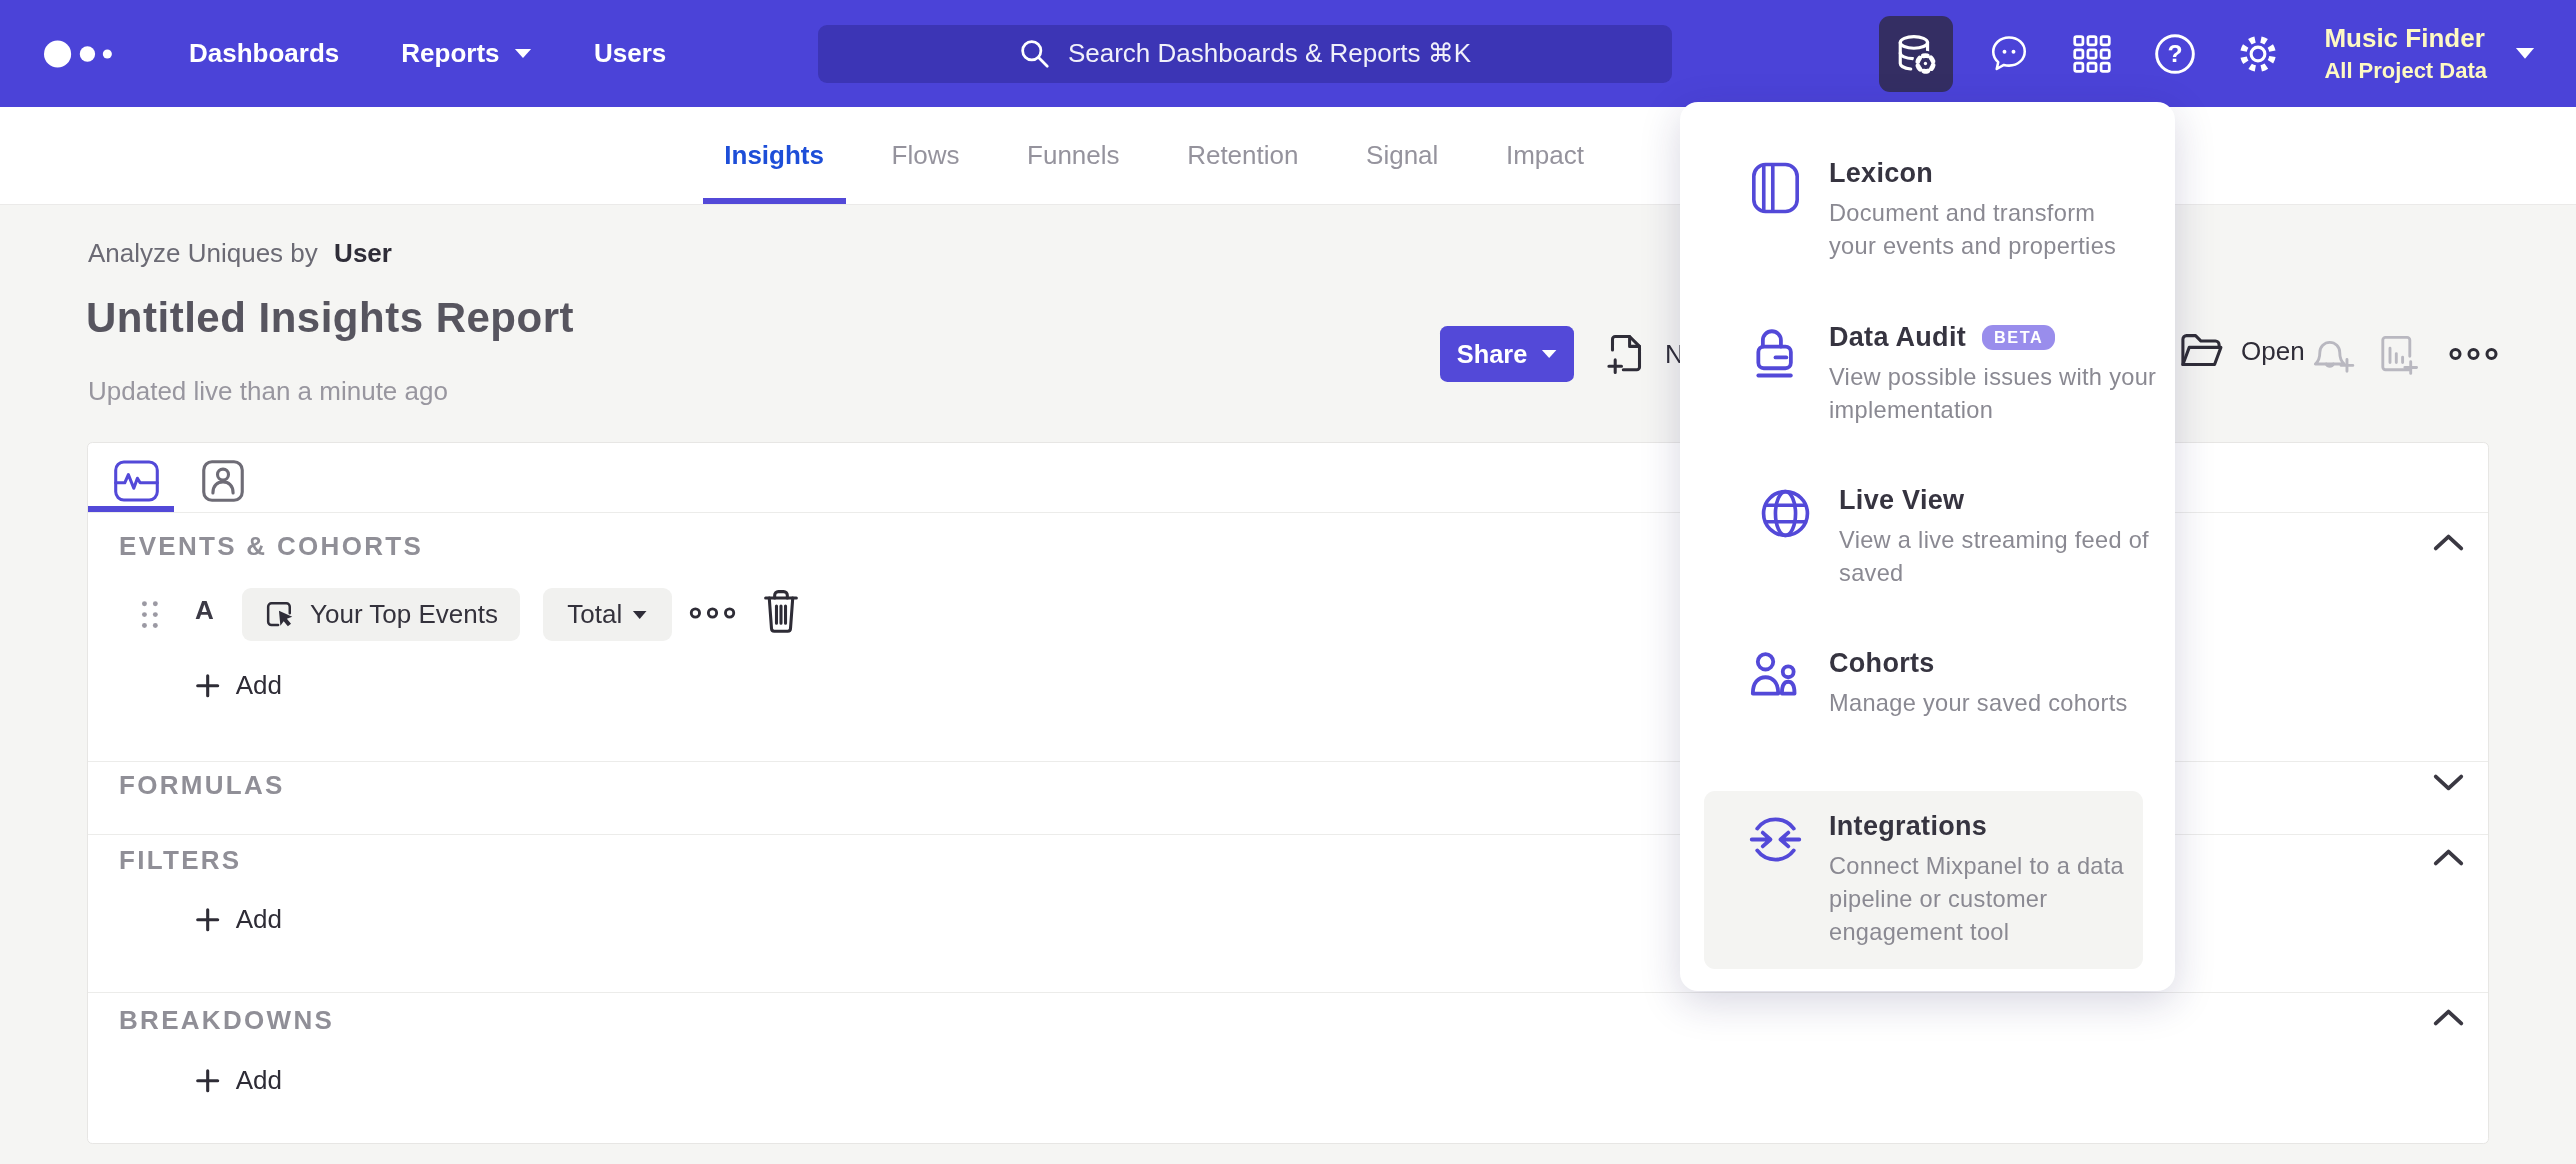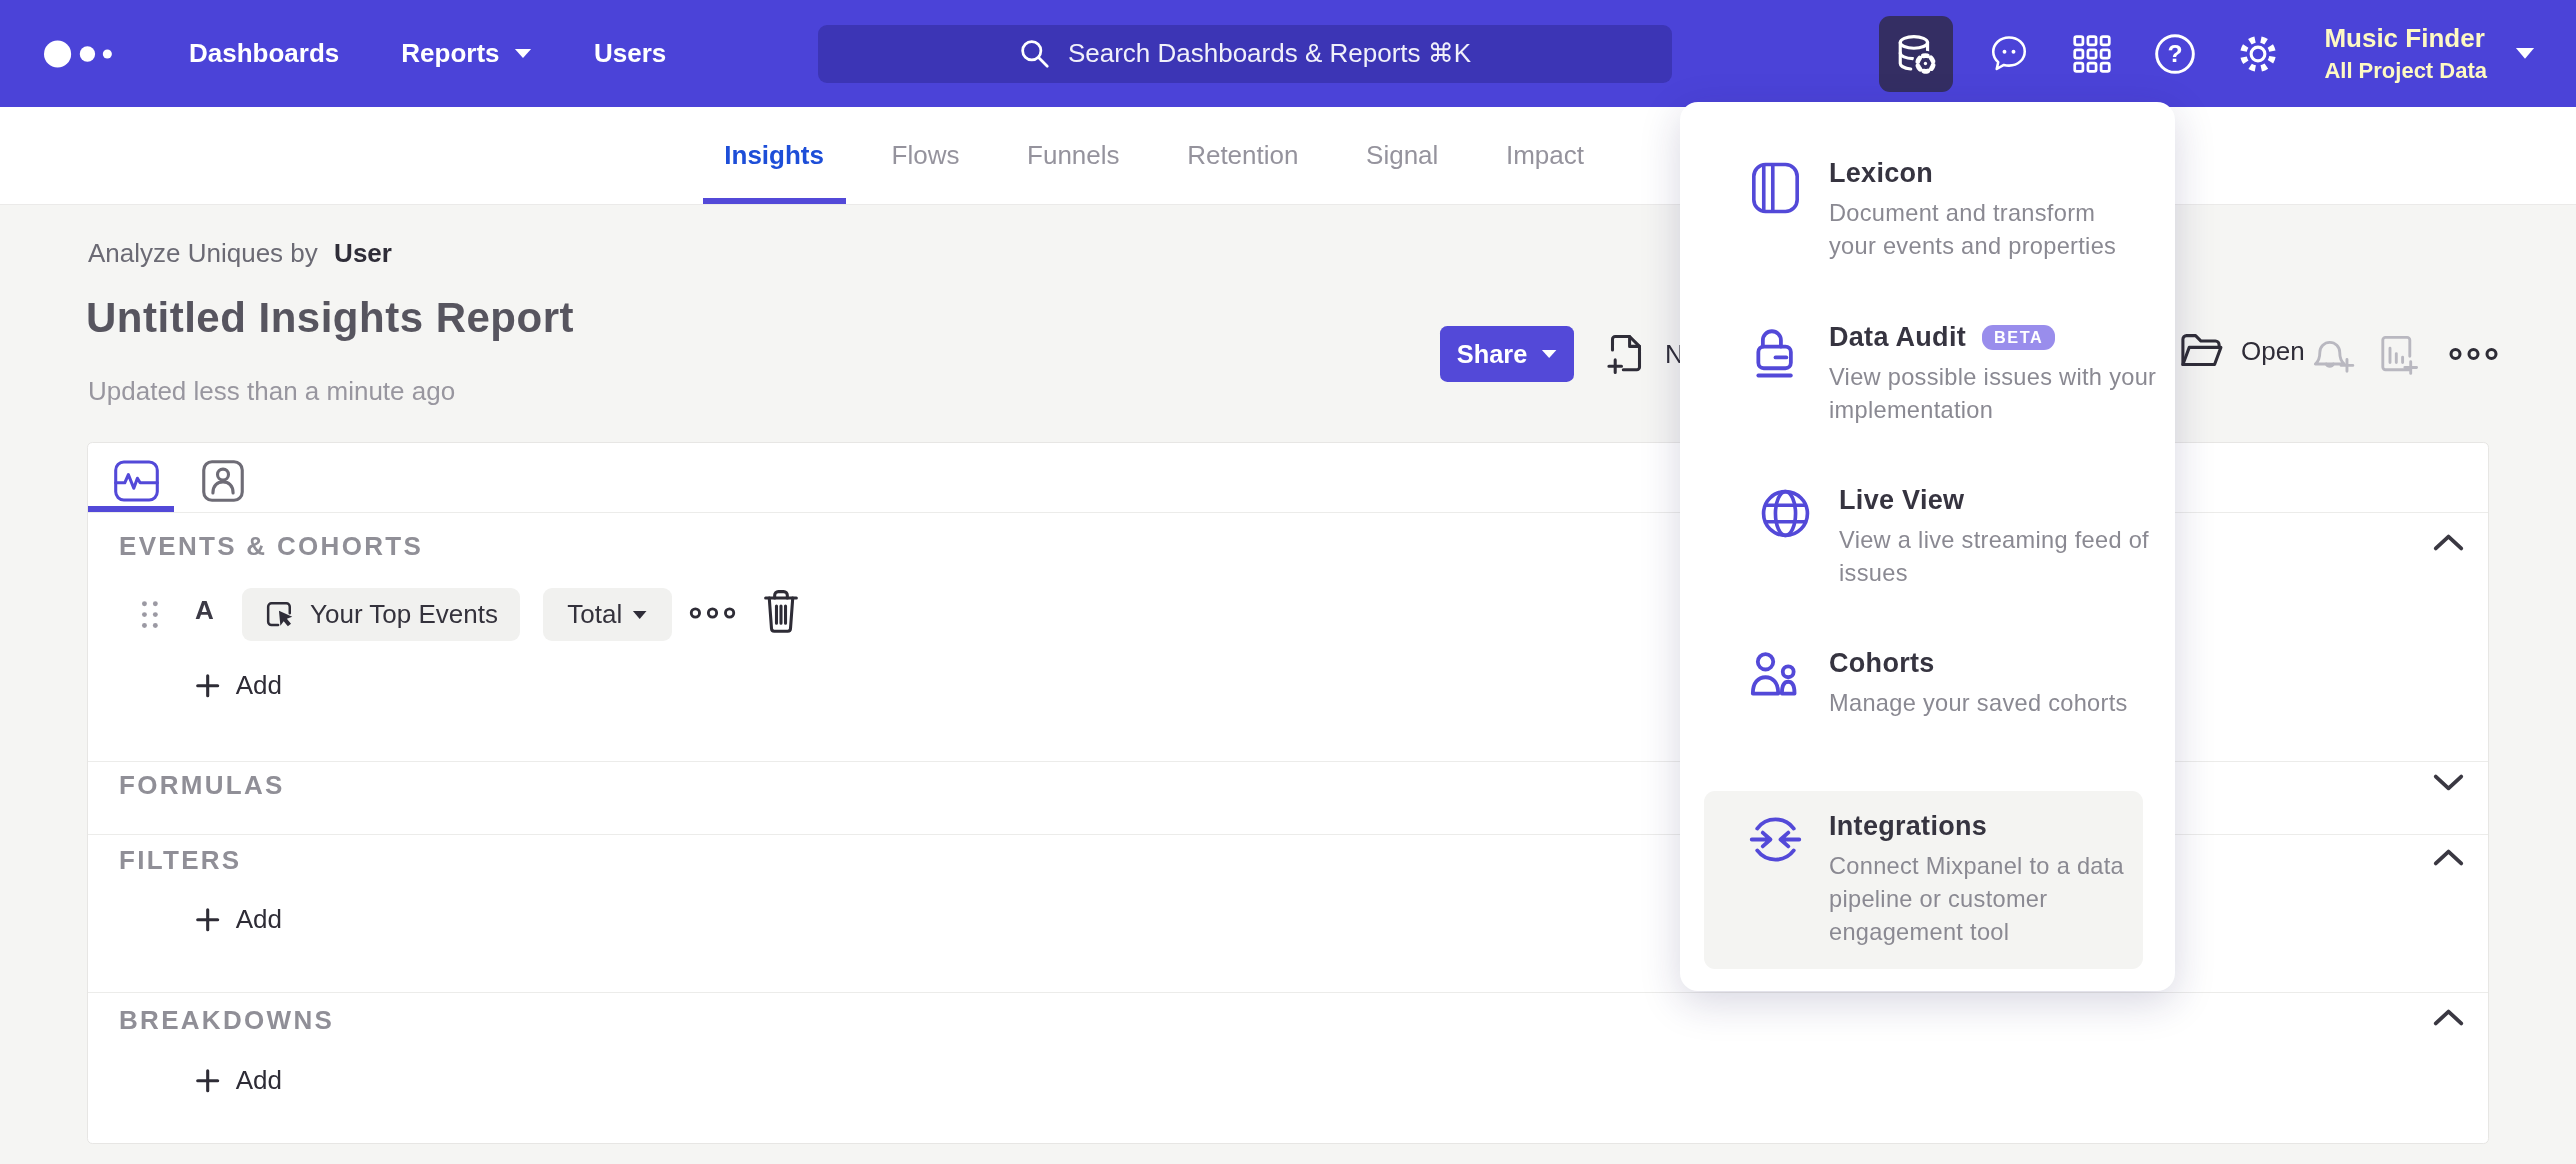--- a/index.html
+++ b/index.html
@@ -184,21 +184,21 @@
         <span>Impact</span>
       </div>
   </div>
 </div>
 
 <div class="subtitle">
   <span>Analyze Uniques by</span>
   <span class="value">User</span>
 </div>
 <div class="page-title">Untitled Insights Report</div>
-<div class="updated">Updated less than a minute ago</div>
+<div class="updated">Updated live than a minute ago</div>
 
 <div class="share-btn">
   <span>Share</span>
   <svg width="16.3" height="10" viewBox="0 0 18 11">
       <polygon points="1,1 17,1 9,10" fill="#fff"></polygon>
     </svg>
 </div>
 <div class="toolgroup tg-new">
   <svg width="42" height="45" viewBox="0 0 46 50" fill="none" stroke="#2f2d38" stroke-width="3.4" stroke-linejoin="round" stroke-linecap="round">
     <path d="M8 20 V8 a3 3 0 0 1 3 -3 h16 l11 11 v23 a3 3 0 0 1 -3 3 H20"></path>
@@ -397,21 +397,21 @@
       <svg width="53" height="53" viewBox="0 0 58 58" fill="none" stroke="#5349d8" stroke-width="4" stroke-linecap="round">
         <circle cx="29" cy="29" r="24"></circle>
         <ellipse cx="29" cy="29" rx="11" ry="24"></ellipse>
         <path d="M8 20 h42 M8 38 h42"></path>
       </svg>
     </div>
     <div>
       <div class="mi-title">Live View</div>
       <div class="mi-desc">
         <div>View a live streaming feed of</div>
-        <div>issues</div>
+        <div>saved</div>
       </div>
     </div>
   </div>
 
   <div class="menu-item" style="top:546px;">
     <div class="mi-icon">
       <svg width="53" height="49" viewBox="0 0 58 54" fill="none" stroke="#5349d8" stroke-width="4.2" stroke-linecap="round" stroke-linejoin="round">
         <circle cx="18" cy="13" r="8.5"></circle>
         <path d="M4 48 c0 -12 6 -18 14 -18 s14 6 14 18 z"></path>
         <circle cx="43" cy="24" r="6"></circle>

